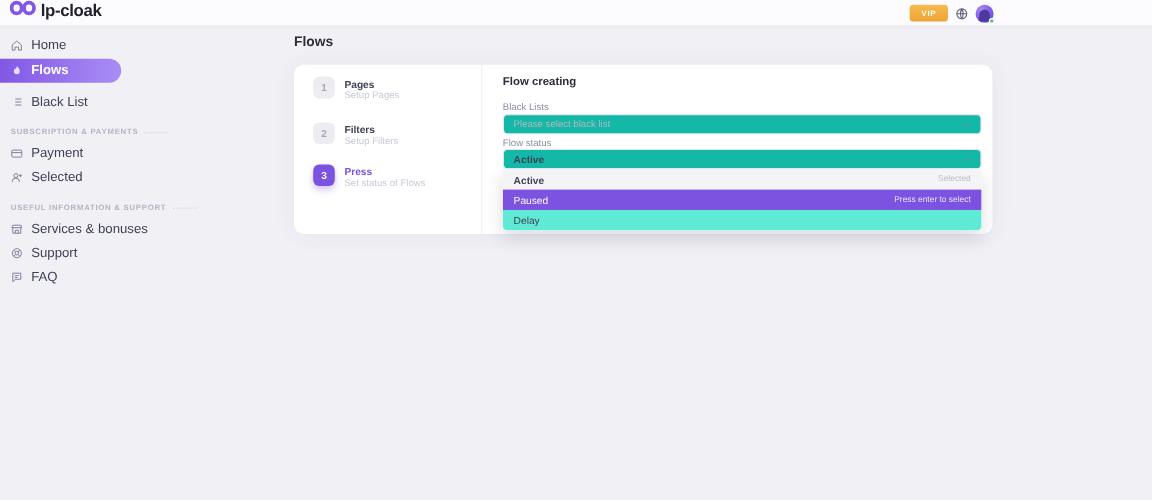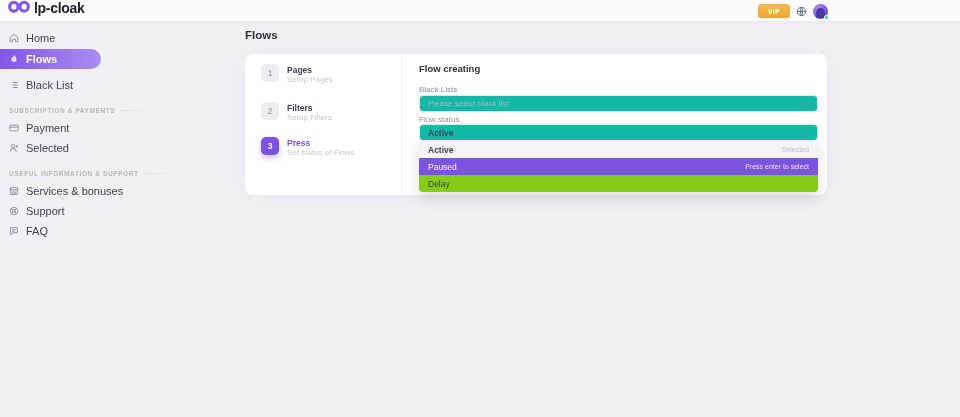--- a/index.html
+++ b/index.html
@@ -118,21 +118,21 @@
   .caret { width:8px; height:8px; color:#7e8299; display:flex; flex:0 0 auto; }
 
   .options {
     position:absolute; left:0; top:87px; width:399px;
     background:#fff; border-radius:0 0 4px 4px;
     box-shadow:0 6px 14px rgba(40,40,70,0.15);
     overflow:hidden; z-index:4;
   }
   .opt {
     height:17px; display:flex; align-items:center; justify-content:space-between;
-    padding:0 9px; cursor:pointer; background:#84cc16;
+    padding:0 9px; cursor:pointer; background:#5eead4;
   }
   .opt-label { font-size:8.5px; color:#3f4254; }
   .opt-hint { font-size:7px; color:#b9b9c6; }
   .opt.selected { background:#f4f4f7; }
   .opt.selected .opt-label { font-weight:700; }
   .opt.highlighted { background:#7c52e0; }
   .opt.highlighted .opt-label { color:rgba(255,255,255,0.95); }
   .opt.highlighted .opt-hint { color:rgba(255,255,255,0.85); }
 </style>
 </head>

